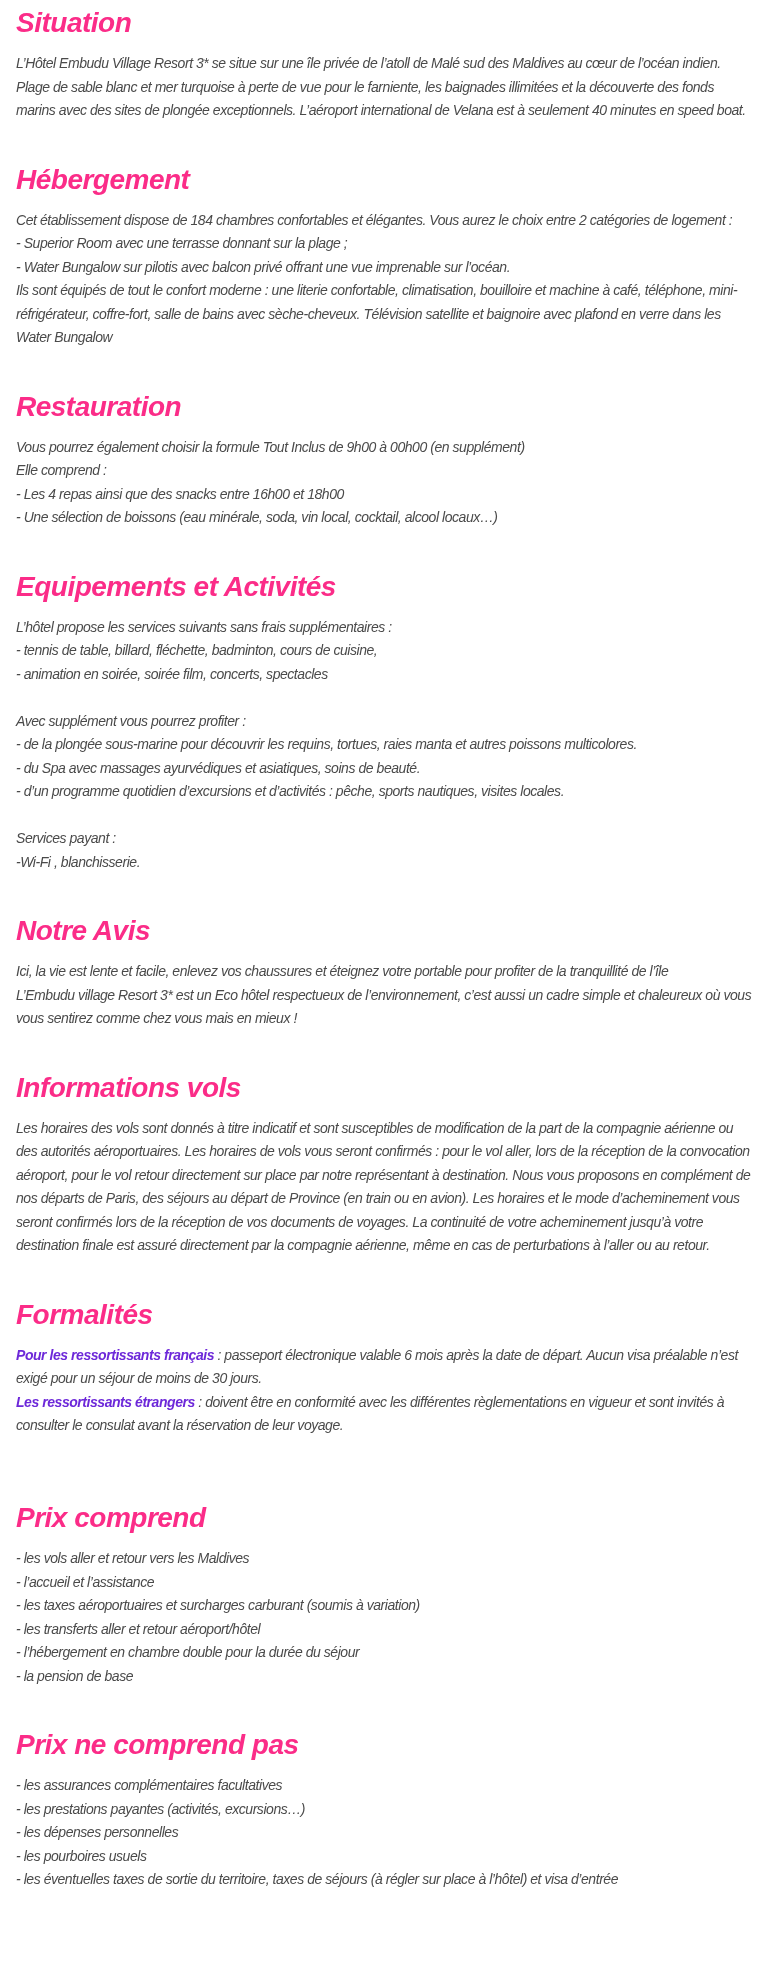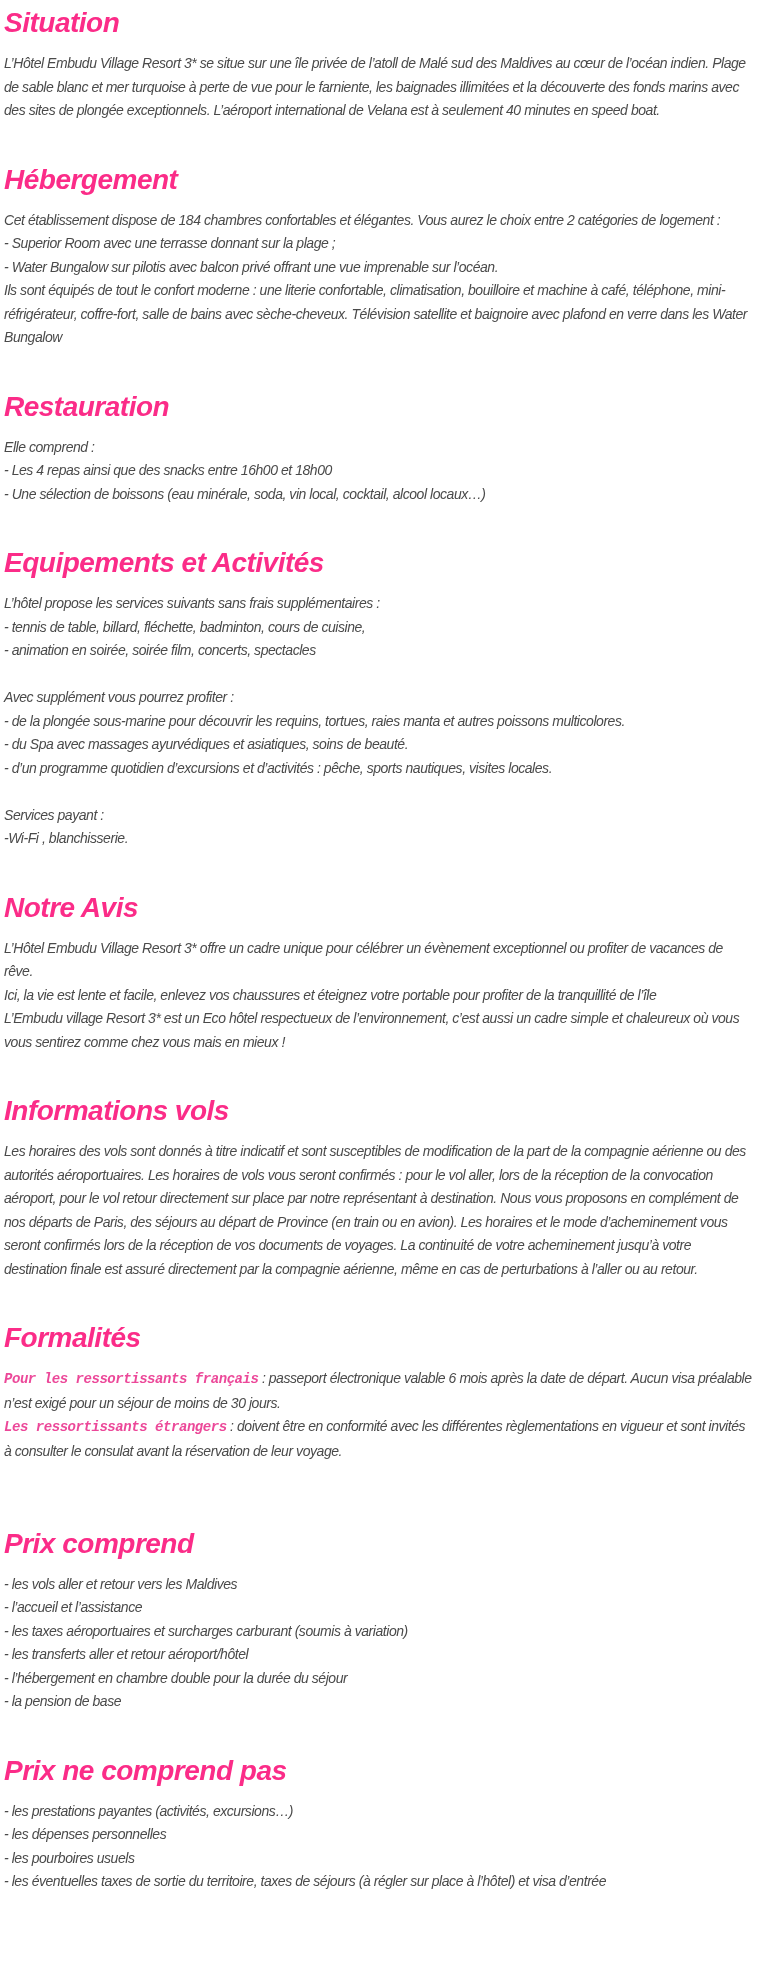--- a/index.html
+++ b/index.html
@@ -6,21 +6,21 @@
   body {
     width: 758px;
     font-family: "Liberation Sans", "DejaVu Sans", sans-serif;
     font-style: italic;
     color: #4a4a4a;
   }
   .page {
     width: 758px;
     min-height: 1974px;
     box-sizing: border-box;
-    padding: 2px 4px 10px 4px;
+    padding: 2px 4px 10px 16px;
     overflow: hidden;
     border-radius: 16px;
   }
   .section { margin: 0; }
   .heading {
     font-size: 28px;
     font-weight: bold;
     font-style: italic;
     color: #fb2c88;
     letter-spacing: -0.5px;
@@ -30,22 +30,21 @@
   .section:first-child .heading { margin-top: 3px; }
   .para {
     font-size: 14px;
     letter-spacing: -0.45px;
     line-height: 23.5px;
     min-height: 23.5px;
     margin: 0;
   }
   .para .lead {
     font-weight: bold;
-    color: #ec4899;
-    font-family: Liberation Mono, monospace;
+    color: #6d28d9;
   }
 </style>
 </head>
 <body>
 
 <div class="page">
 
   <section class="section">
     <h2 class="heading">Situation</h2>
     <p class="para">L’Hôtel Embudu Village Resort 3* se situe sur une île privée de l’atoll de Malé sud des Maldives au cœur de l’océan indien. Plage de sable blanc et mer turquoise à perte de vue pour le farniente, les baignades illimitées et la découverte des fonds marins avec des sites de plongée exceptionnels. L’aéroport international de Velana est à seulement 40 minutes en speed boat.</p>
@@ -54,20 +53,21 @@
   <section class="section">
     <h2 class="heading">Hébergement</h2>
     <p class="para">Cet établissement dispose de 184 chambres confortables et élégantes. Vous aurez le choix entre 2 catégories de logement :</p>
     <p class="para">- Superior Room avec une terrasse donnant sur la plage ;</p>
     <p class="para">- Water Bungalow sur pilotis avec balcon privé offrant une vue imprenable sur l’océan.</p>
     <p class="para">Ils sont équipés de tout le confort moderne : une literie confortable, climatisation, bouilloire et machine à café, téléphone, mini-réfrigérateur, coffre-fort, salle de bains avec sèche-cheveux. Télévision satellite et baignoire avec plafond en verre dans les Water Bungalow</p>
   </section>
 
   <section class="section">
     <h2 class="heading">Restauration</h2>
+    <p class="para">Vous pourrez également choisir la formule Tout Inclus de 9h00 à 00h00 (en supplément)</p>
     <p class="para">Elle comprend :</p>
     <p class="para">- Les 4 repas ainsi que des snacks entre 16h00 et 18h00</p>
     <p class="para">- Une sélection de boissons (eau minérale, soda, vin local, cocktail, alcool locaux…)</p>
   </section>
 
   <section class="section">
     <h2 class="heading">Equipements et Activités</h2>
     <p class="para">L’hôtel propose les services suivants sans frais supplémentaires :</p>
     <p class="para">- tennis de table, billard, fléchette, badminton, cours de cuisine,</p>
     <p class="para">- animation en soirée, soirée film, concerts, spectacles</p>
@@ -76,21 +76,20 @@
     <p class="para">- de la plongée sous-marine pour découvrir les requins, tortues, raies manta et autres poissons multicolores.</p>
     <p class="para">- du Spa avec massages ayurvédiques et asiatiques, soins de beauté.</p>
     <p class="para">- d’un programme quotidien d’excursions et d’activités : pêche, sports nautiques, visites locales.</p>
     <p class="para"></p>
     <p class="para">Services payant :</p>
     <p class="para">-Wi-Fi , blanchisserie.</p>
   </section>
 
   <section class="section">
     <h2 class="heading">Notre Avis</h2>
-    <p class="para">L’Hôtel Embudu Village Resort 3* offre un cadre unique pour célébrer un évènement exceptionnel ou profiter de vacances de rêve.</p>
     <p class="para">Ici, la vie est lente et facile, enlevez vos chaussures et éteignez votre portable pour profiter de la tranquillité de l’île</p>
     <p class="para">L’Embudu village Resort 3* est un Eco hôtel respectueux de l’environnement, c’est aussi un cadre simple et chaleureux où vous vous sentirez comme chez vous mais en mieux !</p>
   </section>
 
   <section class="section">
     <h2 class="heading">Informations vols</h2>
     <p class="para">Les horaires des vols sont donnés à titre indicatif et sont susceptibles de modification de la part de la compagnie aérienne ou des autorités aéroportuaires. Les horaires de vols vous seront confirmés : pour le vol aller, lors de la réception de la convocation aéroport, pour le vol retour directement sur place par notre représentant à destination. Nous vous proposons en complément de nos départs de Paris, des séjours au départ de Province (en train ou en avion). Les horaires et le mode d’acheminement vous seront confirmés lors de la réception de vos documents de voyages. La continuité de votre acheminement jusqu’à votre destination finale est assuré directement par la compagnie aérienne, même en cas de perturbations à l’aller ou au retour.</p>
   </section>
 
   <section class="section">
@@ -105,19 +104,20 @@
     <p class="para">- les vols aller et retour vers les Maldives</p>
     <p class="para">- l’accueil et l’assistance</p>
     <p class="para">- les taxes aéroportuaires et surcharges carburant (soumis à variation)</p>
     <p class="para">- les transferts aller et retour aéroport/hôtel</p>
     <p class="para">- l’hébergement en chambre double pour la durée du séjour</p>
     <p class="para">- la pension de base</p>
   </section>
 
   <section class="section">
     <h2 class="heading">Prix ne comprend pas</h2>
+    <p class="para">- les assurances complémentaires facultatives</p>
     <p class="para">- les prestations payantes (activités, excursions…)</p>
     <p class="para">- les dépenses personnelles</p>
     <p class="para">- les pourboires usuels</p>
     <p class="para">- les éventuelles taxes de sortie du territoire, taxes de séjours (à régler sur place à l’hôtel) et visa d’entrée</p>
   </section>
 
 </div>
 
 </body></html>

